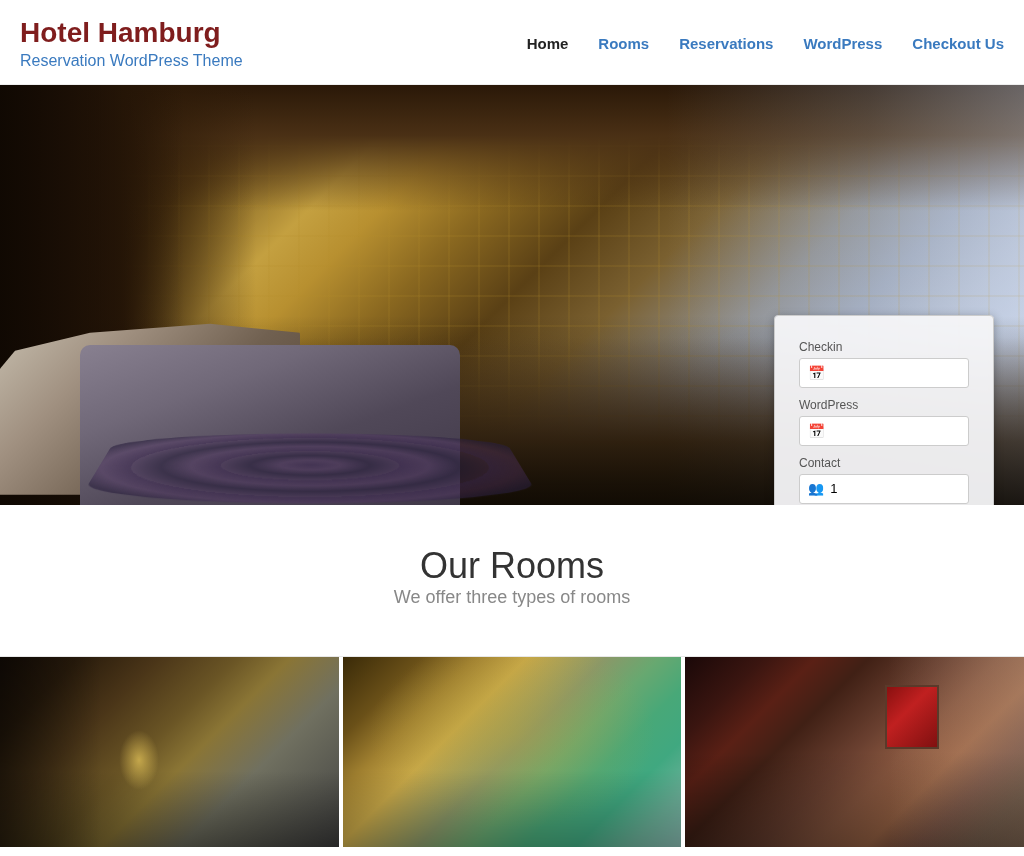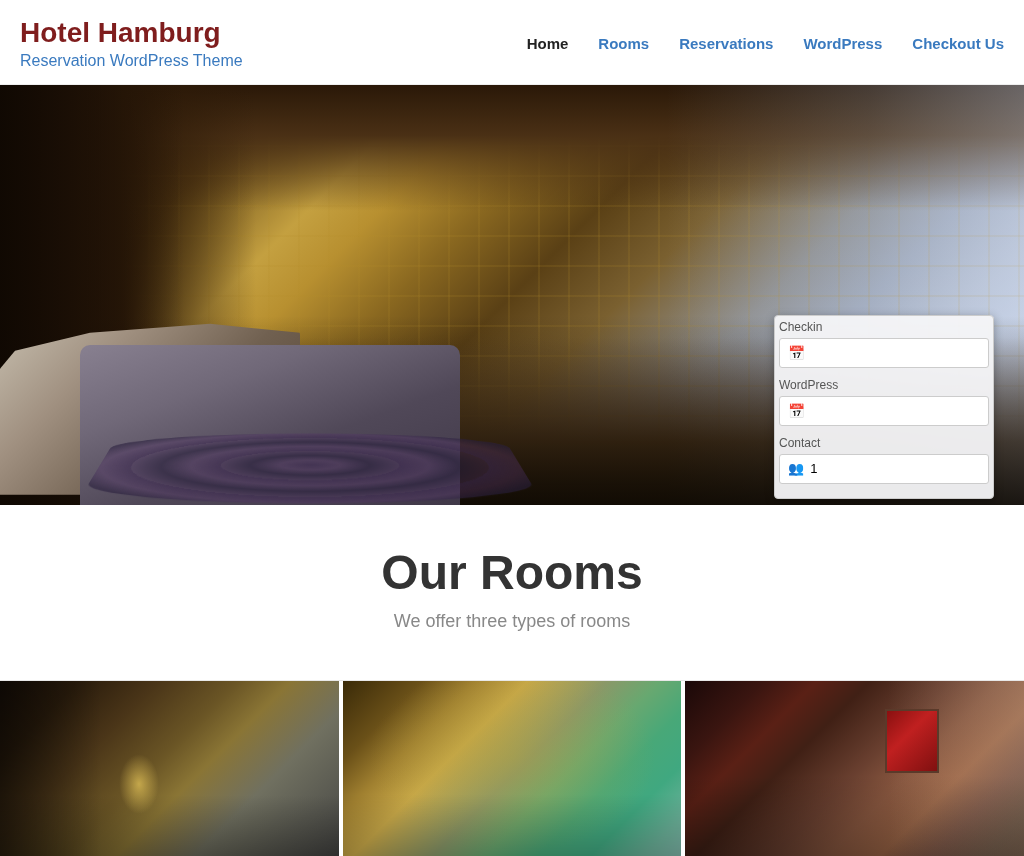--- a/index.html
+++ b/index.html
@@ -155,21 +155,21 @@
 
     
     .booking-widget {
       position: absolute;
       right: 30px;
       top: 230px;
       width: 220px;
       background: rgba(245, 245, 248, 0.95);
       border: 1px solid #ccc;
       border-radius: 4px;
-      padding: 4px;
+      padding: 24px;
       box-shadow: 0 2px 10px rgba(0,0,0,0.3);
     }
     .booking-field {
       margin-bottom: 10px;
     }
     .booking-label {
       font-size: 12px;
       color: #555;
       margin-bottom: 4px;
       display: block;
@@ -204,24 +204,24 @@
       flex-shrink: 0;
     }
 
     
     .rooms-section {
       padding: 40px 20px 20px 20px;
       text-align: center;
       background: #fff;
     }
     .rooms-title {
-      font-size: 48px;
+      font-size: 36px;
       color: #333;
-      font-weight: bold;
-      margin-bottom: 11px;
+      font-weight: normal;
+      margin-bottom: 0;
     }
     .rooms-subtitle {
       font-size: 18px;
       color: #888;
       margin-bottom: 28px;
     }
 
     
     .rooms-grid {
       display: flex;

